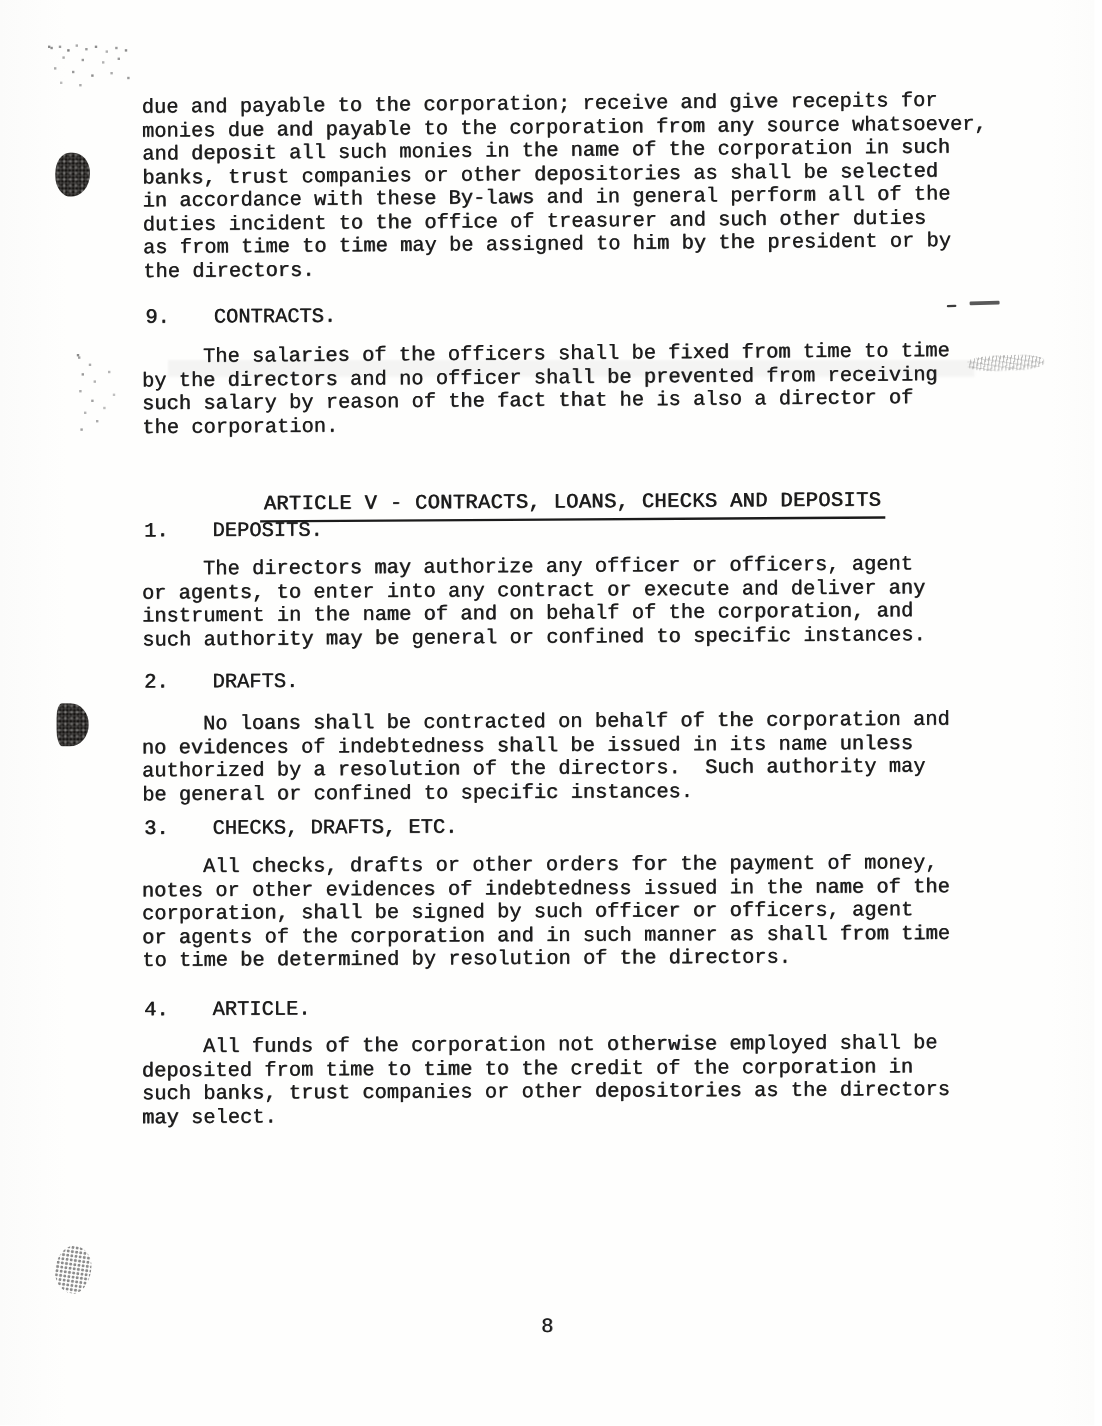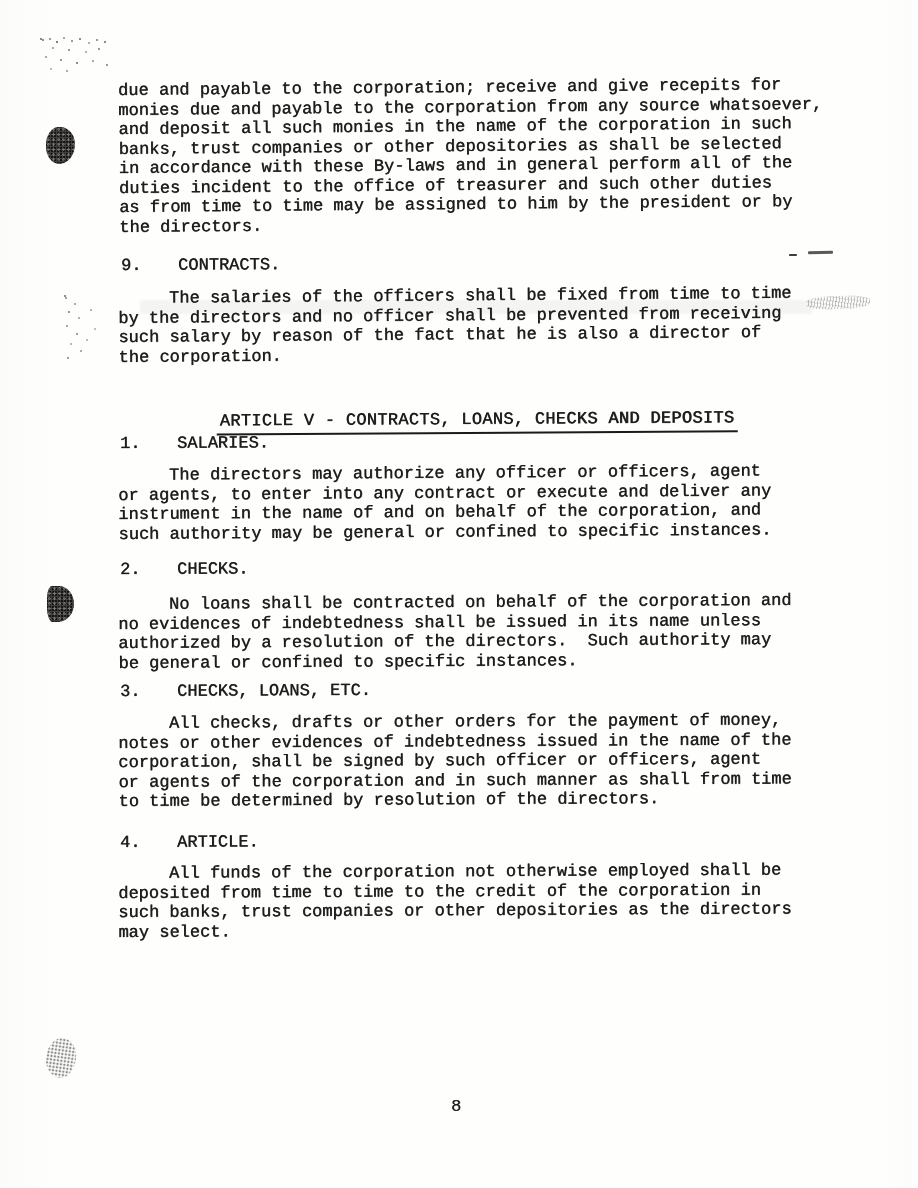--- a/index.html
+++ b/index.html
@@ -166,39 +166,39 @@
 by the directors and no officer shall be prevented from receiving
 such salary by reason of the fact that he is also a director of
 the corporation.</div>
 
   <div class="article-heading">
     <span class="u">ARTICLE V - CONTRACTS, LOANS, CHECKS AND DEPOSITS</span>
   </div>
 
   <div class="block heading-row" style="left:120px; top:434px; transform:rotate(-0.25deg);">
     <span class="num">1.</span>
-    <span class="title">SALARIES.</span>
+    <span class="title">DEPOSITS.</span>
   </div>
   <div class="block para" style="left:118px; top:466px; transform:rotate(-0.4deg);">     The directors may authorize any officer or officers, agent
 or agents, to enter into any contract or execute and deliver any
 instrument in the name of and on behalf of the corporation, and
 such authority may be general or confined to specific instances.</div>
 
   <div class="block heading-row" style="left:120px; top:560px; transform:rotate(-0.25deg);">
     <span class="num">2.</span>
-    <span class="title">CHECKS.</span>
+    <span class="title">DRAFTS.</span>
   </div>
   <div class="block para" style="left:118px; top:595px; transform:rotate(-0.35deg);">     No loans shall be contracted on behalf of the corporation and
 no evidences of indebtedness shall be issued in its name unless
 authorized by a resolution of the directors.  Such authority may
 be general or confined to specific instances.</div>
 
   <div class="block heading-row" style="left:120px; top:682px; transform:rotate(-0.25deg);">
     <span class="num">3.</span>
-    <span class="title">CHECKS, LOANS, ETC.</span>
+    <span class="title">CHECKS, DRAFTS, ETC.</span>
   </div>
   <div class="block para" style="left:118px; top:714px; transform:rotate(-0.3deg);">     All checks, drafts or other orders for the payment of money,
 notes or other evidences of indebtedness issued in the name of the
 corporation, shall be signed by such officer or officers, agent
 or agents of the corporation and in such manner as shall from time
 to time be determined by resolution of the directors.</div>
 
   <div class="block heading-row" style="left:120px; top:833px; transform:rotate(-0.25deg);">
     <span class="num">4.</span>
     <span class="title">ARTICLE.</span>

